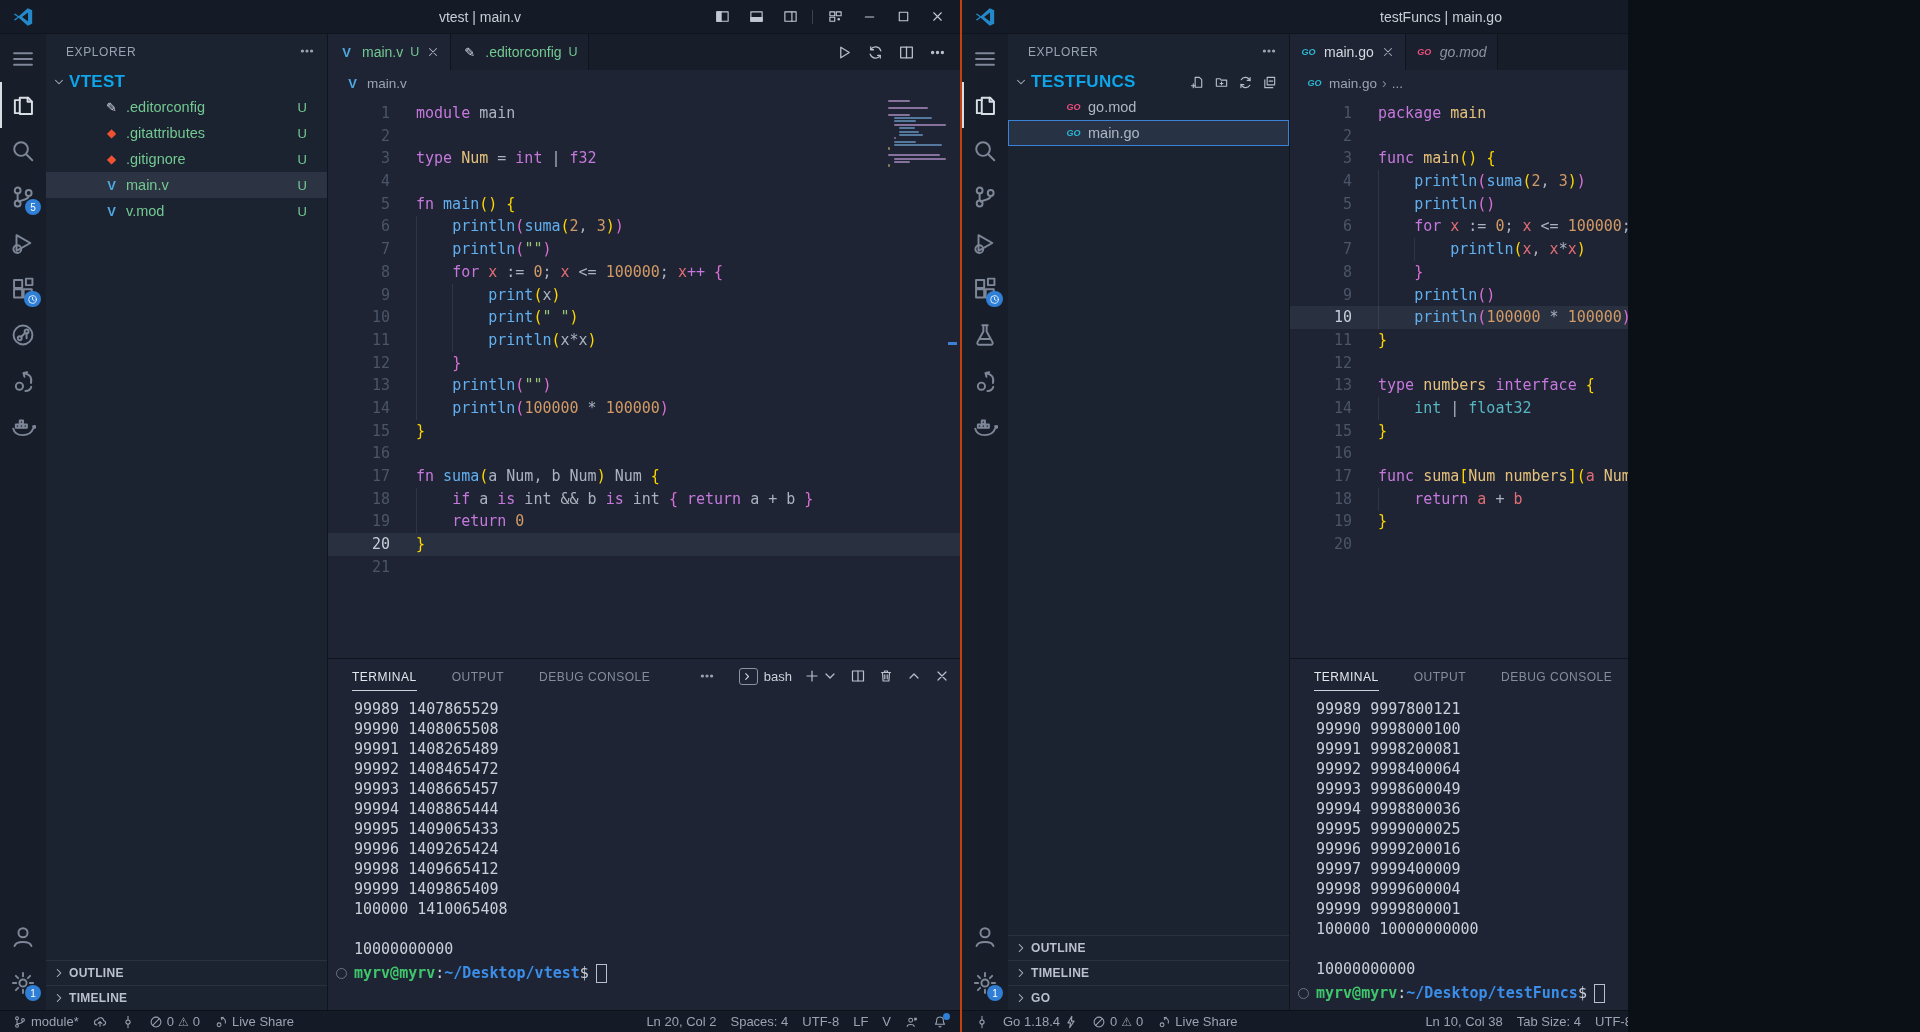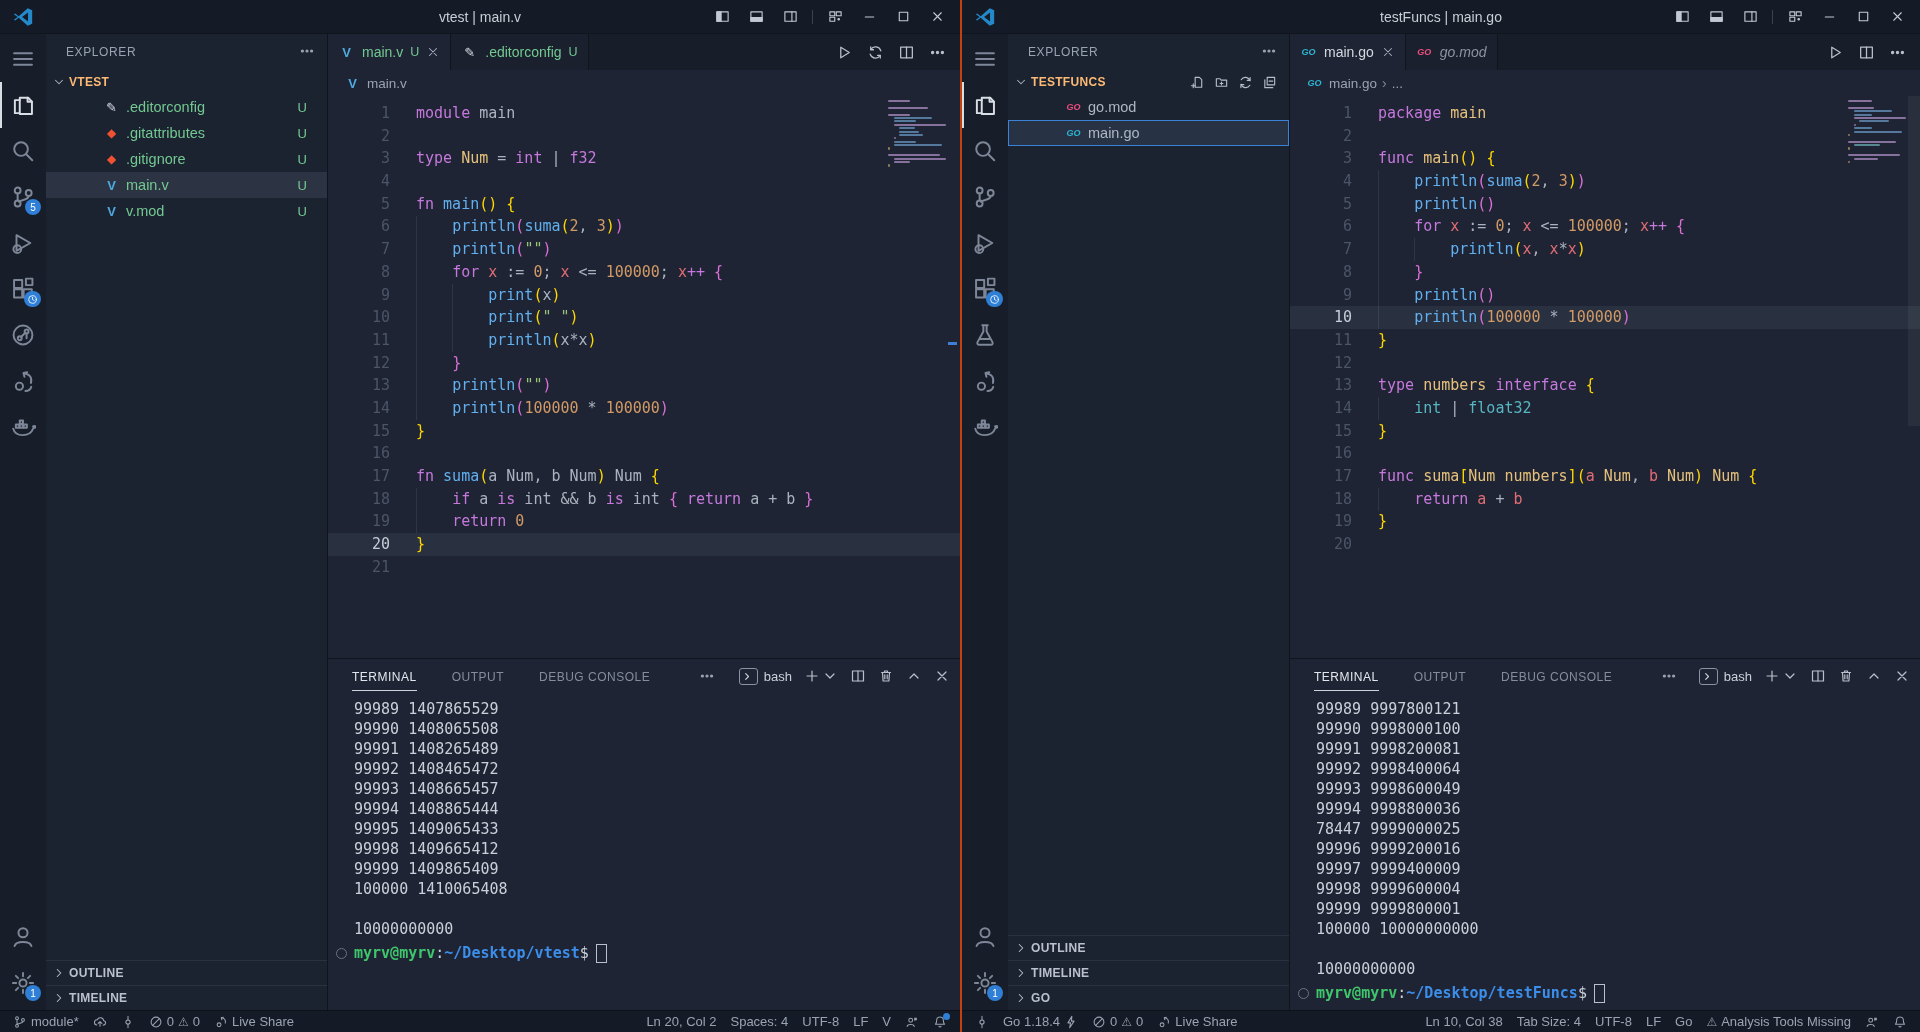--- a/index.html
+++ b/index.html
@@ -1,16 +1,16 @@
 <!DOCTYPE html>
 <html><head>
 <meta charset="utf-8">
 <style>
   html,body{margin:0;padding:0;background:#0b0f16;font-family:"Liberation Sans",sans-serif;}
-  #root{position:relative;width:1920px;height:1032px;overflow:hidden;background:#0b0f16;}
+  #root{position:relative;width:1628px;height:1032px;overflow:hidden;background:#0b0f16;}
   .window{position:absolute;top:0;width:960px;height:1032px;display:flex;flex-direction:column;background:#1e2433;}
   #winhost-right .window{border-left:2px solid #c2410c;box-sizing:border-box;}
   
   .titlebar{height:34px;flex:0 0 34px;background:#151b26;display:flex;align-items:center;position:relative;border-bottom:1px solid #10151d;box-sizing:border-box;}
   .logo{width:22px;height:22px;margin-left:12px;flex:0 0 auto;}
   .title-text{position:absolute;left:0;right:0;text-align:center;color:#c8cdd6;font-size:14px;pointer-events:none;}
   .win-controls{margin-left:auto;display:flex;align-items:center;gap:4px;padding-right:8px;z-index:2;}
   .wc{width:30px;height:26px;display:flex;align-items:center;justify-content:center;color:#c3c9d3;}
   .wc svg{width:15px;height:15px;}
   .wc-sep{width:1px;height:14px;background:#3a4150;margin:0 3px;}
@@ -22,21 +22,21 @@
   .ab-item{width:46px;height:46px;display:flex;align-items:center;justify-content:center;color:#7e8798;position:relative;}
   .ab-item.active{color:#d9dde4;box-shadow:inset 2px 0 0 #d9dde4;}
   .ab-item svg{width:26px;height:26px;}
   .ab-badge{position:absolute;right:5px;bottom:5px;min-width:16px;height:16px;border-radius:9px;background:#2f7fd6;color:#fff;font-size:10px;display:flex;align-items:center;justify-content:center;padding:0 3px;box-sizing:border-box;}
   .ab-badge svg{width:11px;height:11px;}
   
   .sidebar{width:281px;flex:0 0 281px;background:#1b2230;border-right:1px solid #10151d;display:flex;flex-direction:column;font-size:14px;color:#aeb6c2;}
   .sb-header{height:36px;display:flex;align-items:center;padding:0 12px 0 20px;color:#9aa3b2;font-size:12px;letter-spacing:.6px;}
   .sb-more{margin-left:auto;color:#9aa3b2;}
   .sb-more svg{width:16px;height:16px;}
-  .sb-section{height:24px;display:flex;align-items:center;font-weight:bold;font-size:12px;color:#fdba74;padding-left:6px;letter-spacing:.3px;}
+  .sb-section{height:24px;display:flex;align-items:center;font-weight:bold;font-size:17px;color:#0ea5e9;padding-left:6px;letter-spacing:.3px;}
   .sb-section .chev{display:flex;margin-right:3px;color:#aab2bf;}
   .sb-section .chev svg{width:14px;height:14px;}
   .sec-actions{margin-left:auto;display:flex;gap:9px;padding-right:12px;color:#b6bdc8;}
   .sec-actions svg{width:15px;height:15px;}
   .file-list{display:flex;flex-direction:column;}
   .file-row{height:26px;display:flex;align-items:center;padding-left:57px;position:relative;box-sizing:border-box;}
   .file-row.selected{background:#2c3444;}
   .file-row.selected.focus{outline:1px solid #3b82d9;outline-offset:-1px;background:#273245;}
   .file-icon{width:17px;display:flex;justify-content:center;margin-right:6px;font-size:13px;}
   .file-name{font-size:14.5px;}
@@ -483,20 +483,21 @@
           </div>
           <div class="terminal">
             <div class="term-lines">
                   <div class="term-line">99989 1407865529</div>
                   <div class="term-line">99990 1408065508</div>
                   <div class="term-line">99991 1408265489</div>
                   <div class="term-line">99992 1408465472</div>
                   <div class="term-line">99993 1408665457</div>
                   <div class="term-line">99994 1408865444</div>
                   <div class="term-line">99995 1409065433</div>
+                  <div class="term-line">99996 1409265424</div>
                   <div class="term-line">99998 1409665412</div>
                   <div class="term-line">99999 1409865409</div>
                   <div class="term-line">100000 1410065408</div>
                   <div class="term-line"></div>
                   <div class="term-line">10000000000</div>
                 </div>
             <div class="term-prompt">
                   <span class="prompt-circle"></span>
                   <span class="p-user">myrv@myrv</span>
                   <span class="p-sep">:</span>
@@ -972,21 +973,21 @@
                 </div>
           </div>
           <div class="terminal">
             <div class="term-lines">
                   <div class="term-line">99989 9997800121</div>
                   <div class="term-line">99990 9998000100</div>
                   <div class="term-line">99991 9998200081</div>
                   <div class="term-line">99992 9998400064</div>
                   <div class="term-line">99993 9998600049</div>
                   <div class="term-line">99994 9998800036</div>
-                  <div class="term-line">78447 9999000025</div>
+                  <div class="term-line">99995 9999000025</div>
                   <div class="term-line">99996 9999200016</div>
                   <div class="term-line">99997 9999400009</div>
                   <div class="term-line">99998 9999600004</div>
                   <div class="term-line">99999 9999800001</div>
                   <div class="term-line">100000 10000000000</div>
                   <div class="term-line"></div>
                   <div class="term-line">10000000000</div>
                 </div>
             <div class="term-prompt">
                   <span class="prompt-circle"></span>

